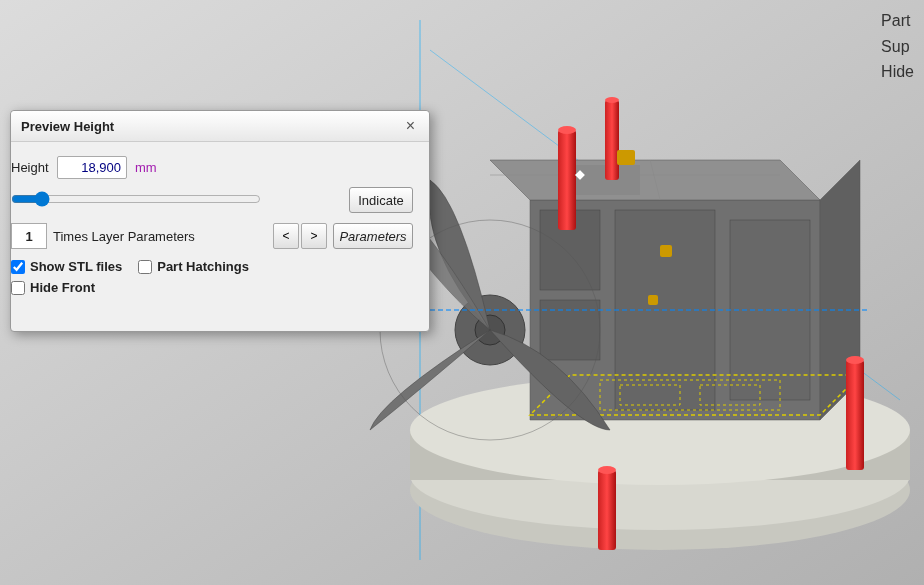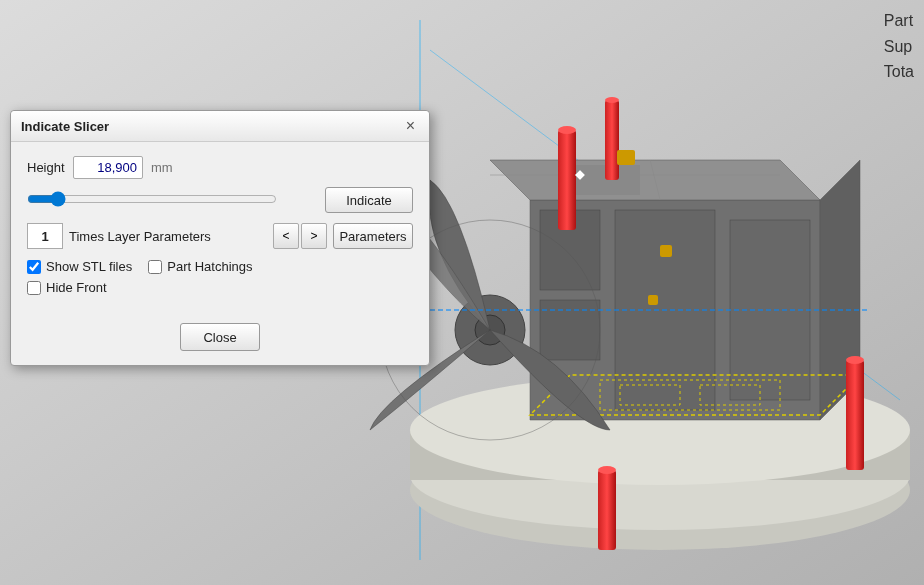--- a/index.html
+++ b/index.html
@@ -72,21 +72,21 @@
       background: none;
       border: none;
       font-size: 16px;
       cursor: pointer;
       color: #555;
       padding: 0 4px;
       line-height: 1;
     }
 
     .dialog-body {
-      padding: 14px 16px 14px 16px;
+      padding: 14px 16px 14px 0;
     }
 
     
     .height-row {
       display: flex;
       align-items: center;
       margin-bottom: 8px;
       gap: 8px;
     }
 
@@ -103,21 +103,21 @@
       border-radius: 2px;
       font-size: 13px;
       background: #fff;
       color: #000080;
       font-weight: 500;
       text-align: right;
     }
 
     .height-unit {
       font-size: 13px;
-      color: #737373;
+      color: #a21caf;
     }
 
     input[type=range] {
       width: 260px;
       accent-color: #0078d4;
       cursor: pointer;
     }
 
     .thickness-num {
       width: 36px;
@@ -174,28 +174,29 @@
     .checkbox-item input[type=checkbox] {
       width: 14px;
       height: 14px;
       cursor: pointer;
     }
 
     .checkbox-item label {
       font-size: 13px;
       color: #222;
       cursor: pointer;
+      font-weight: bold;
     }
 
     
     .hide-front-row {
       display: flex;
       align-items: center;
       gap: 5px;
-      margin-bottom: 24px;
+      margin-bottom: 18px;
     }
 
     
     .bottom-buttons {
       display: flex;
       justify-content: center;
       gap: 10px;
       padding-top: 4px;
     }
 
@@ -207,21 +208,21 @@
       border-radius: 3px;
       cursor: pointer;
       font-size: 13px;
       color: #222;
       display: flex;
       align-items: center;
       justify-content: center;
     }
 
     .indicate-button {
-      width: 88px;
+      width: 64px;
       height: 26px;
       border: 1px solid #999;
       background: linear-gradient(to bottom, #ffffff, #e4e4e4);
       border-radius: 3px;
       cursor: pointer;
       font-size: 13px;
       color: #222;
       display: flex;
       align-items: center;
       justify-content: center;
@@ -232,20 +233,21 @@
       height: 26px;
       border: 1px solid #999;
       background: linear-gradient(to bottom, #ffffff, #e4e4e4);
       border-radius: 3px;
       cursor: pointer;
       font-size: 13px;
       color: #222;
       display: flex;
       align-items: center;
       justify-content: center;
+      font-style: italic;
     }
 
     .slider-input {
       width: 100%;
       height: 20px;
       accent-color: #0078d4;
       cursor: pointer;
     }
 
     .thickness-buttons-row {
@@ -345,27 +347,27 @@
     <rect x="660" y="245" width="12" height="12" fill="#cc9900" rx="2"></rect>
     <rect x="648" y="295" width="10" height="10" fill="#cc9900" rx="2"></rect>
 
     <polygon points="575,175 580,170 585,175 580,180" fill="white" stroke="#aaa" stroke-width="0.5"></polygon>
   </svg>
 </div>
 
 <div class="info-panel">
   <div>Part</div>
   <div>Sup</div>
-  <div>Tota</div>
+  <div>Hide</div>
 </div>
 
 <div class="dialog">
 
   <div class="dialog-titlebar">
-    <span class="dialog-title">Indicate Slicer</span>
+    <span class="dialog-title">Preview Height</span>
     <button class="dialog-close">×</button>
   </div>
 
   <div class="dialog-body">
 
     <div class="height-row">
       <span class="height-label">Height</span>
       <input class="height-input" type="text" value="18,900" style="">
       <span class="height-unit">mm</span>
     </div>
@@ -399,17 +401,16 @@
     </div>
 
     <div class="hide-front-row">
       <div class="checkbox-item">
         <input type="checkbox" id="hideFront" style="">
         <label for="hideFront">Hide Front</label>
       </div>
     </div>
 
     <div class="bottom-buttons">
-      <button class="action-btn">Close</button>
     </div>
 
   </div>
 </div>
 
 </body></html>

